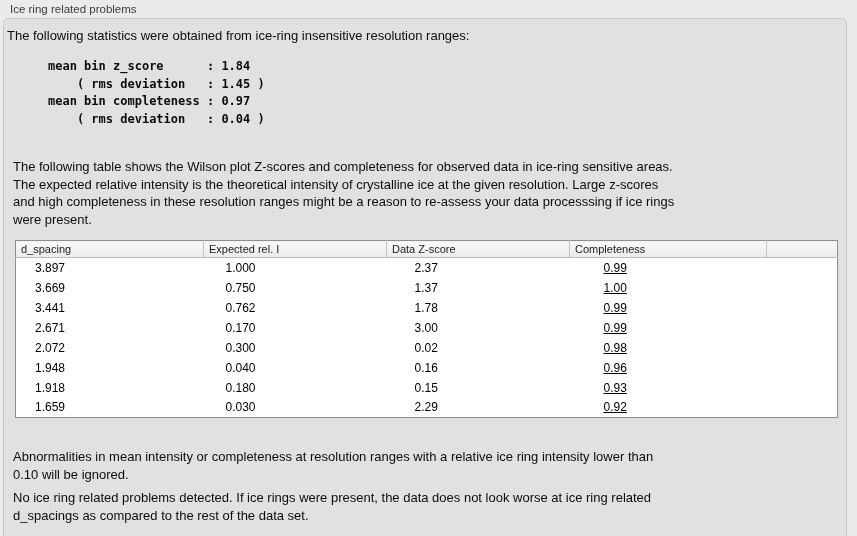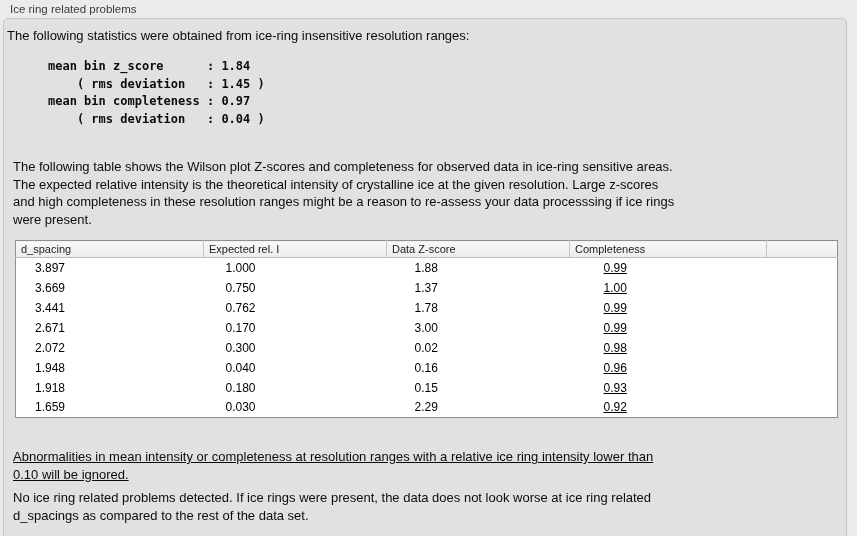--- a/index.html
+++ b/index.html
@@ -27,21 +27,21 @@
   }
   .body-text {
     position: absolute;
     font-size: 13px;
     line-height: 17.5px;
     white-space: pre-line;
     color: #0c0c0c;
   }
   .intro        { left: 3px;  top: 8px; }
   .description  { left: 9px;  top: 139px; }
-  .note-ignore  { left: 9px;  top: 429px; text-decoration: underline; }
+  .note-ignore  { left: 9px;  top: 429px; }
   .conclusion   { left: 9px;  top: 470px; }
   .stats-block {
     position: absolute;
     left: 44px; top: 39px;
     font-family: "DejaVu Sans Mono", monospace;
     font-size: 12px;
     font-weight: bold;
     line-height: 17.5px;
     white-space: pre;
     color: #0c0c0c;
@@ -116,21 +116,21 @@
           <th>Expected rel. I</th>
           <th>Data Z-score</th>
           <th>Completeness</th>
           <th></th>
         </tr>
     </thead>
     <tbody>
         <tr>
           <td>3.897</td>
           <td>1.000</td>
-          <td>1.88</td>
+          <td>2.37</td>
           <td>0.99</td>
           <td></td>
         </tr>
         <tr>
           <td>3.669</td>
           <td>0.750</td>
           <td>1.37</td>
           <td>1.00</td>
           <td></td>
         </tr>

